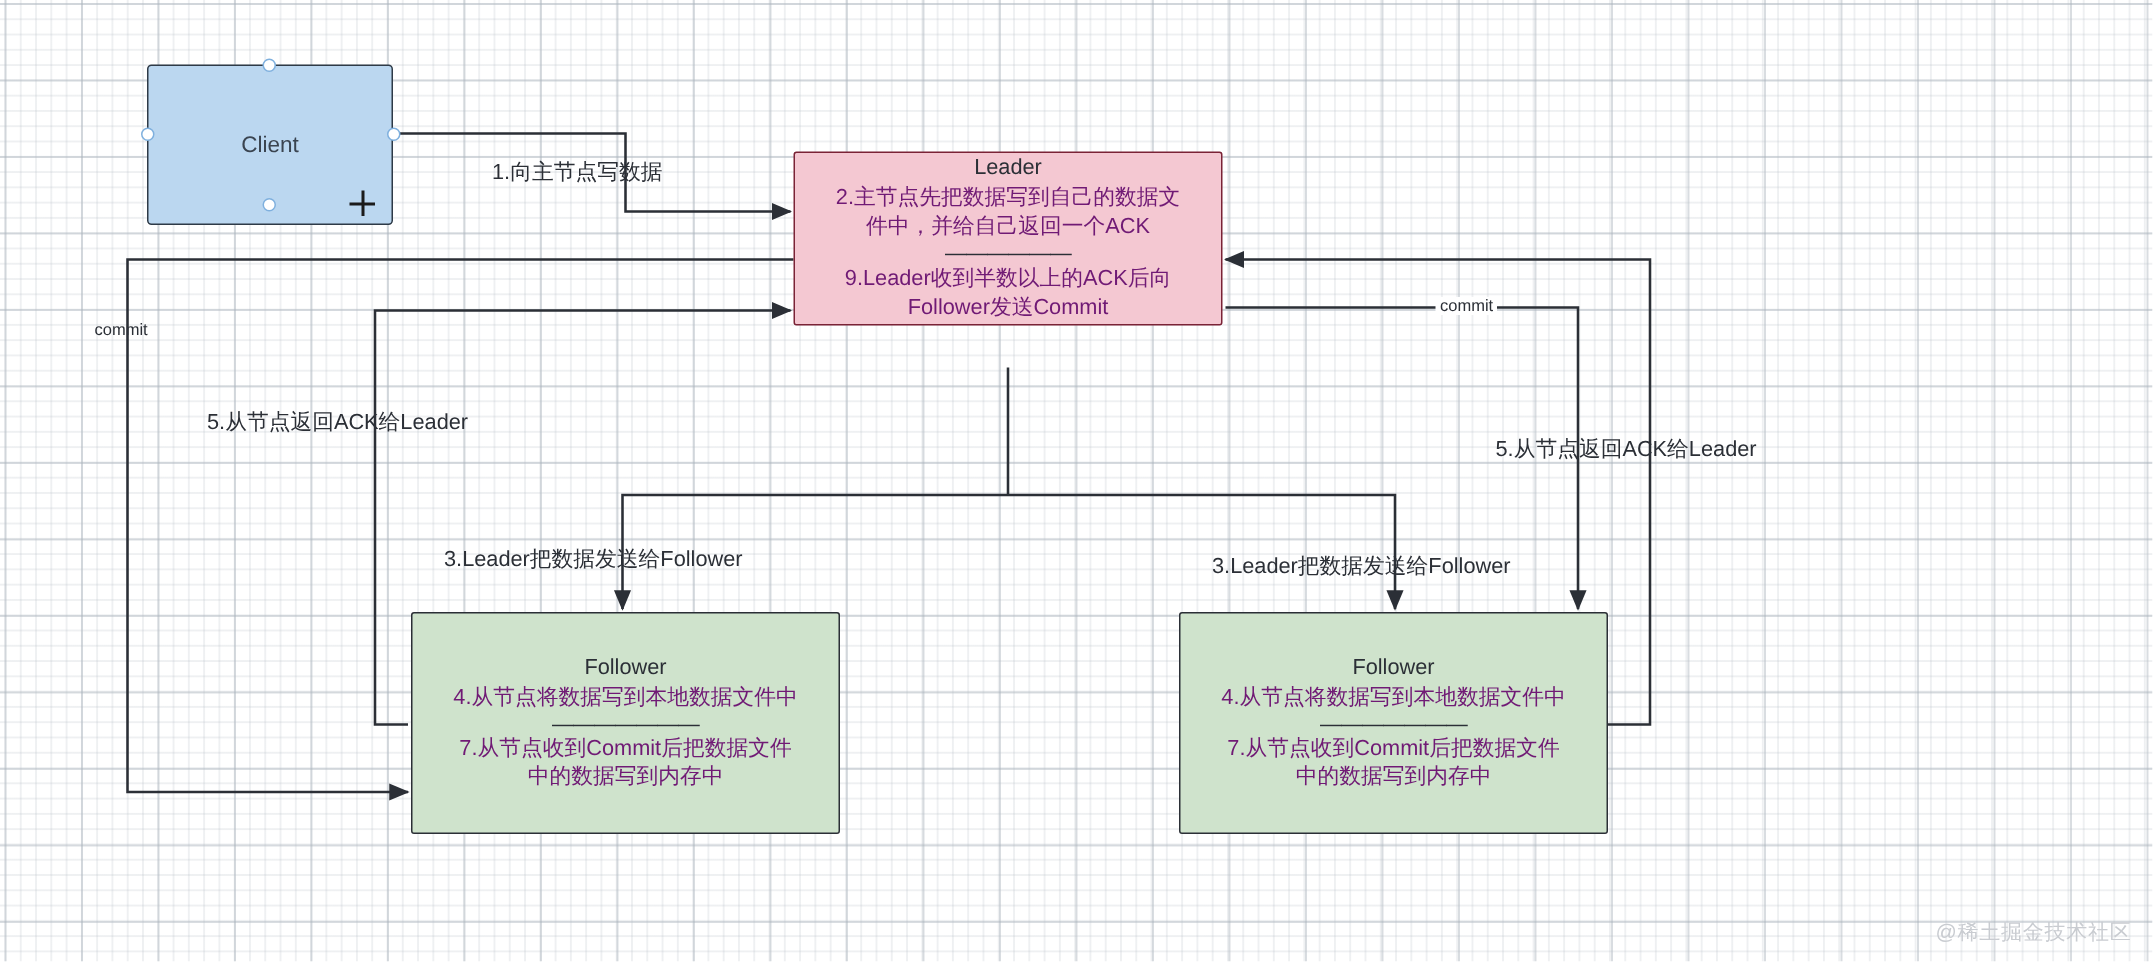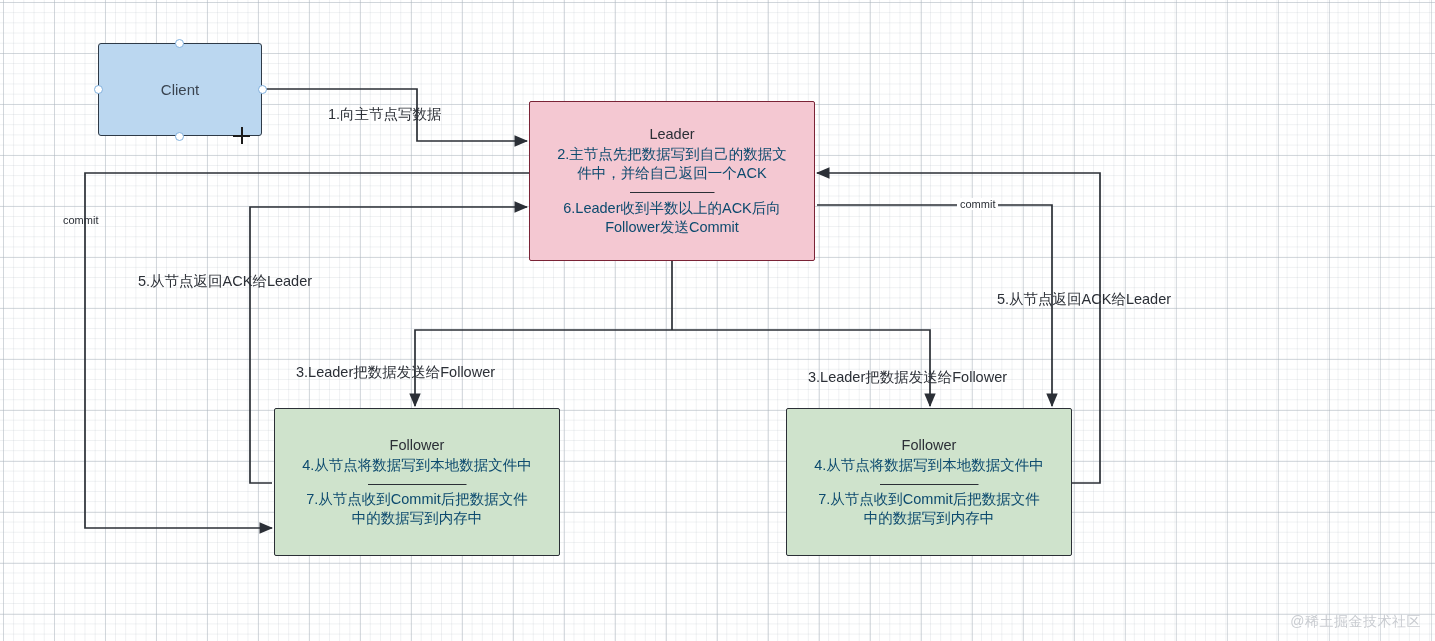--- a/index.html
+++ b/index.html
@@ -38,39 +38,39 @@
     text-align: center;
     line-height: 1.32;
   }
   .node .ttl {
     font-size: 14.5px;
     color: #2b2f36;
     margin-bottom: 1px;
   }
   .node .ln {
     font-size: 14.5px;
-    color: #0c4a6e;
+    color: #701a75;
     white-space: nowrap;
   }
   .node .sep {
     font-size: 14.5px;
     color: #2b2f36;
     letter-spacing: -0.5px;
     line-height: 0.85;
     margin: 2px 0 1px 0;
   }
   #client {
-    left: 98px; top: 43px; width: 164px; height: 93px;
+    left: 98px; top: 43px; width: 164px; height: 107px;
     background: #bbd7f0;
     border: 1.6px solid #2e3a47;
     border-radius: 3px;
   }
   #client .ttl { font-size: 15px; color: #3a4450; margin: 0; }
   #leader {
-    left: 529px; top: 101px; width: 286px; height: 160px;
+    left: 529px; top: 101px; width: 286px; height: 116px;
     background: #f4c8d2;
     border: 1.6px solid #7a2336;
     border-radius: 2px;
   }
   #follower-left {
     left: 274px; top: 408px; width: 286px; height: 148px;
     background: #cfe3cc;
     border: 1.6px solid #2b2f36;
     border-radius: 2px;
   }
@@ -161,21 +161,21 @@
   <div class="handle" style="left:93.5px; top:85px;"></div>
   <div class="handle" style="left:257.5px; top:85px;"></div>
   <div class="handle" style="left:175px; top:131.5px;"></div>
   <div id="cursor"></div>
 
   <div class="node" id="leader">
     <div class="ttl">Leader</div>
     <div class="ln">2.主节点先把数据写到自己的数据文</div>
     <div class="ln">件中，并给自己返回一个ACK</div>
     <div class="sep">——————</div>
-    <div class="ln">6.Leader收到半数以上的ACK后向</div>
+    <div class="ln">9.Leader收到半数以上的ACK后向</div>
     <div class="ln">Follower发送Commit</div>
   </div>
 
   <div class="node" id="follower-left">
     <div class="ttl">Follower</div>
     <div class="ln">4.从节点将数据写到本地数据文件中</div>
     <div class="sep">———————</div>
     <div class="ln">7.从节点收到Commit后把数据文件</div>
     <div class="ln">中的数据写到内存中</div>
   </div>

